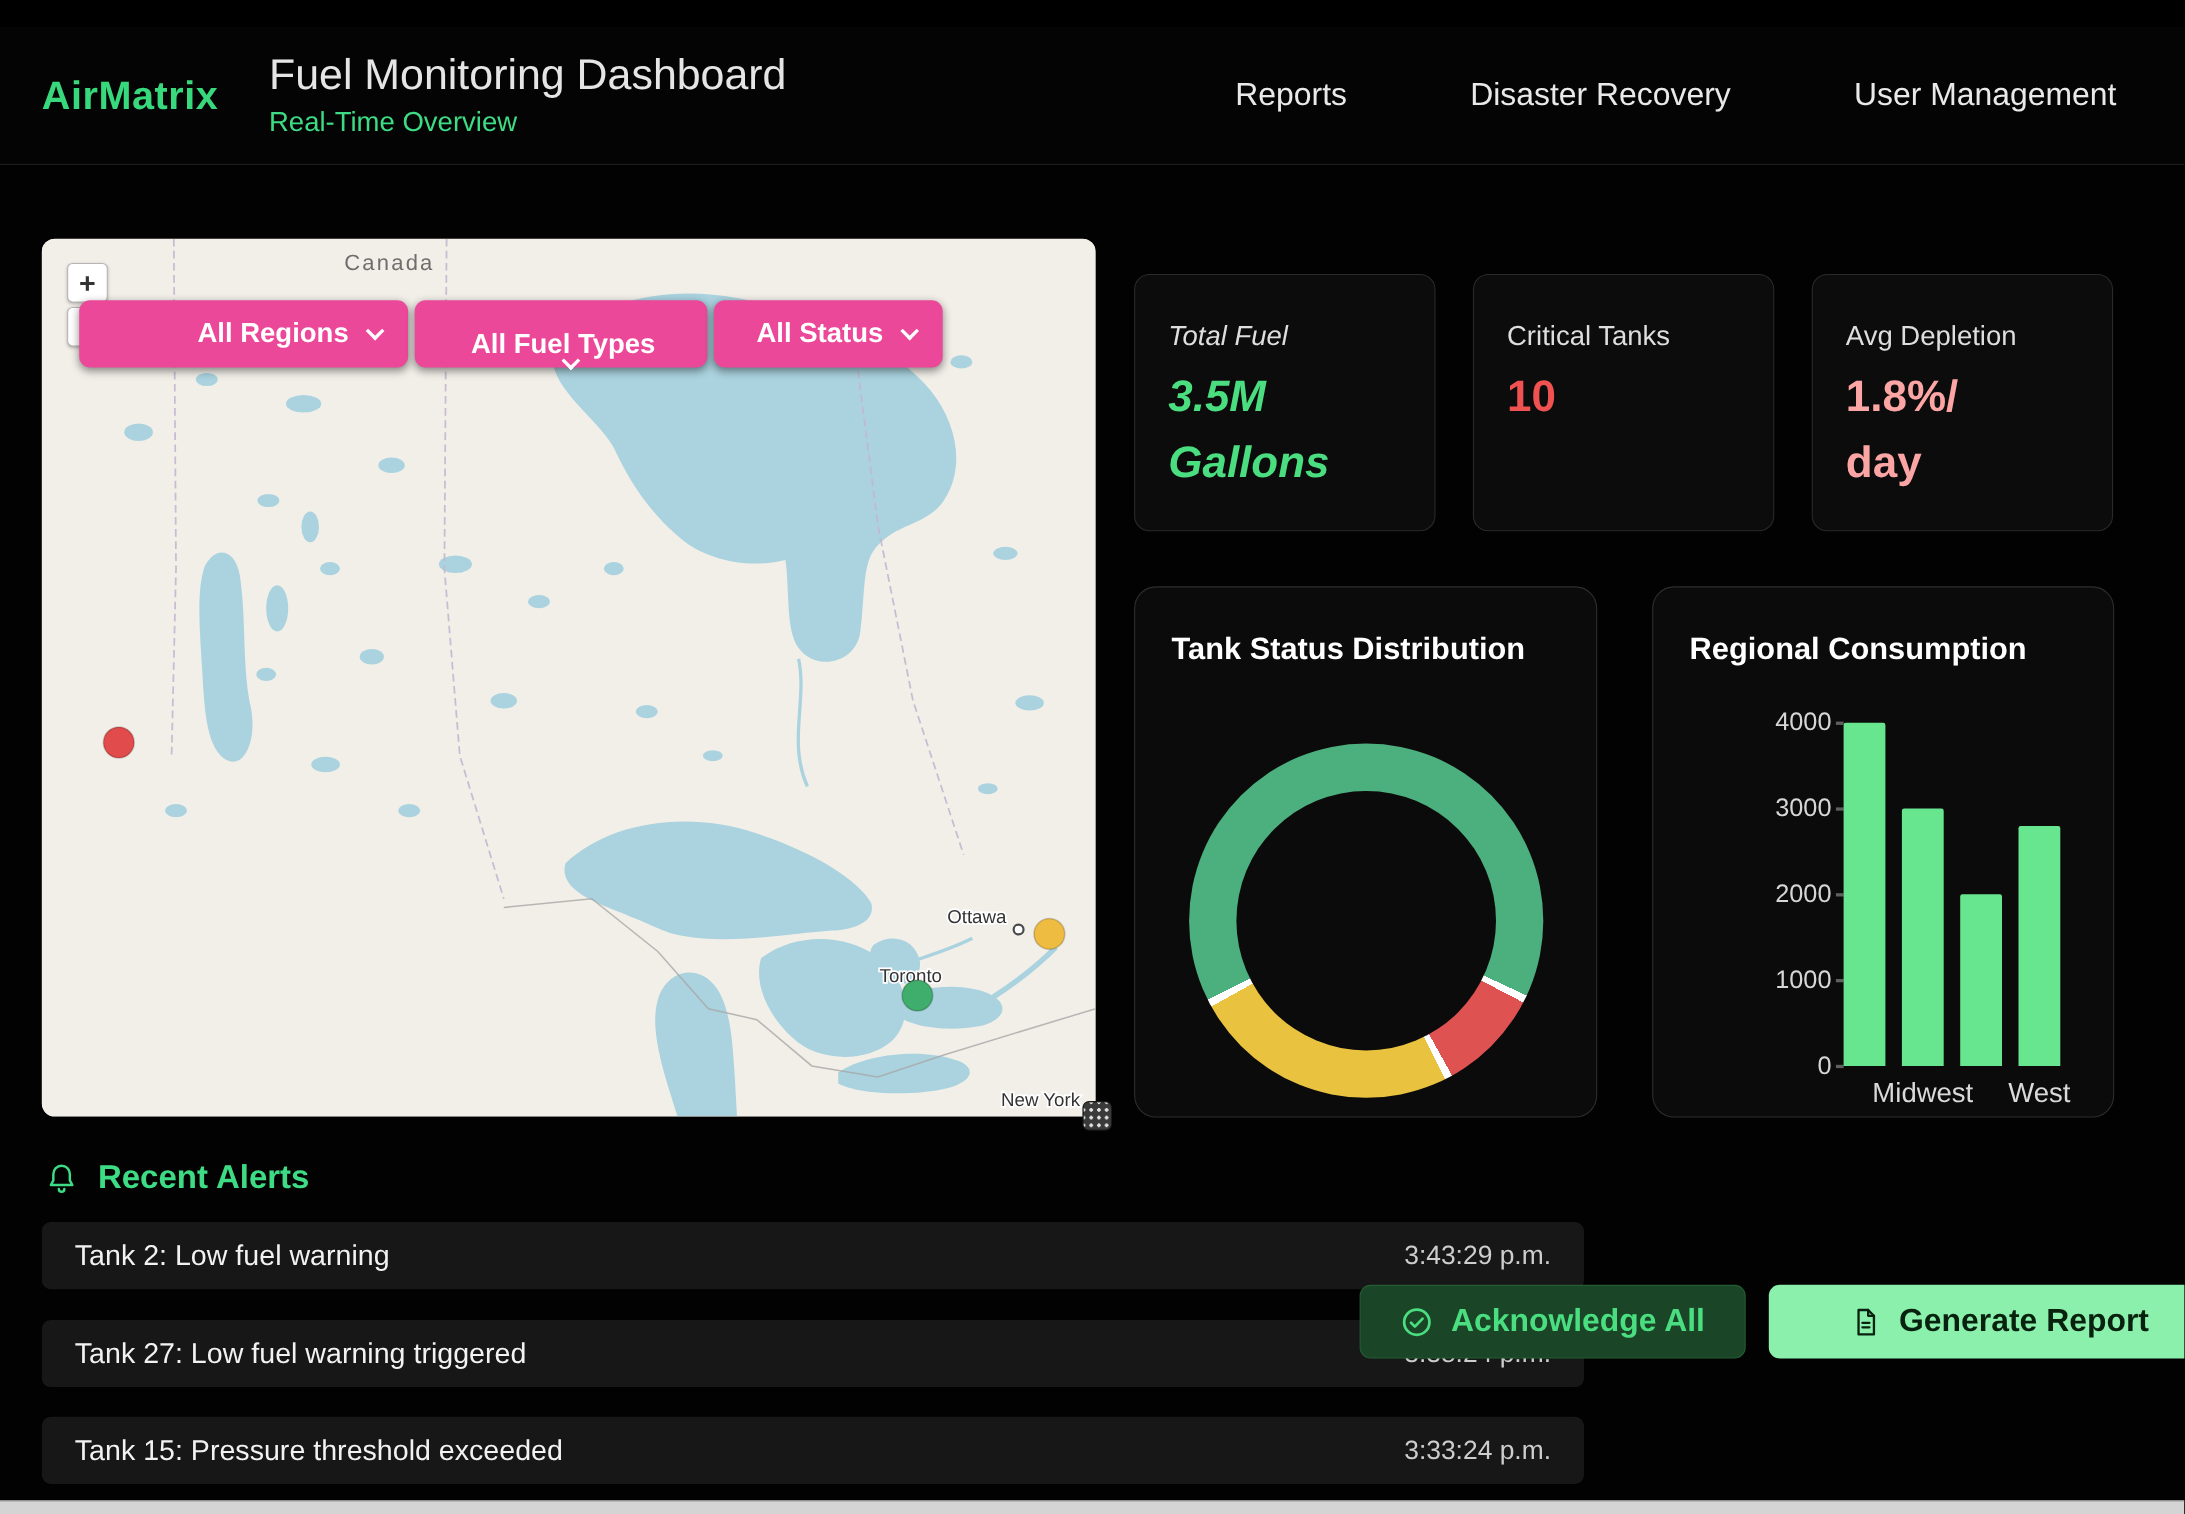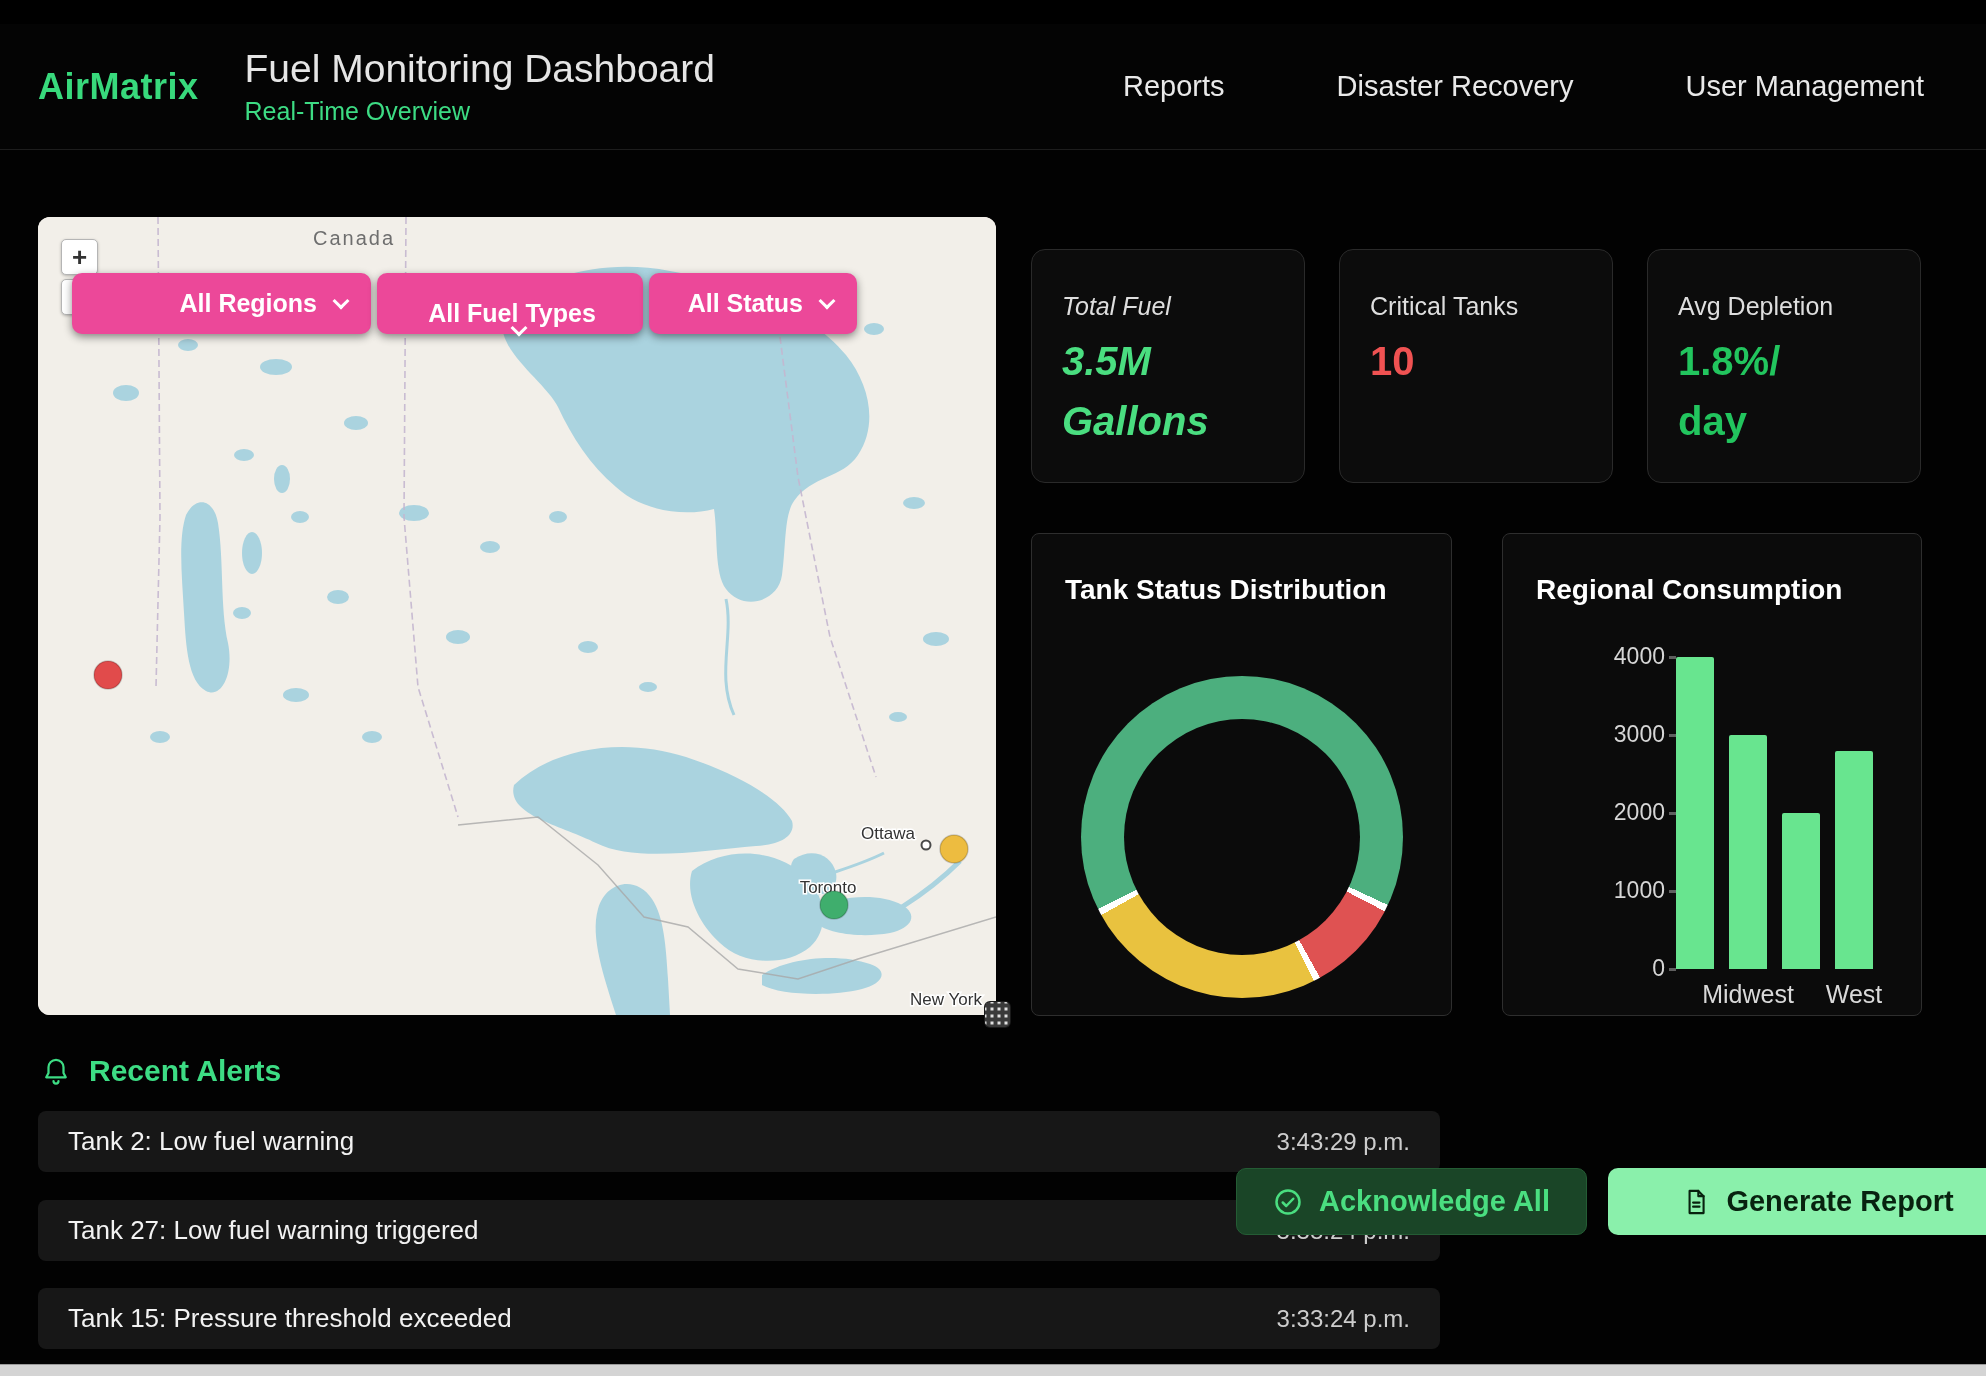--- a/index.html
+++ b/index.html
@@ -36,25 +36,25 @@
   .resize-handle { position:absolute; left:985px; top:978px; width:25px; height:25px; background:#3a3a3a;
                    border-radius:5px; background-image:radial-gradient(#e0e0e0 1.6px, transparent 1.8px);
                    background-size:7px 7px; background-position:3.5px 3.5px; box-shadow:0 0 0 1px #1a1a1a; }
 
   
   .stat-card { position:absolute; top:225px; width:274px; height:234px; background:#0c0c0c;
                border:1px solid #2a2a2a; border-radius:14px; padding:42px 30px 0; }
   .sc0 { left:1031px;font-style:italic; } .sc1 { left:1339px; } .sc2 { left:1647px; }
   .stat-label { font-size:25px; color:#dedede; font-weight:500; }
   .stat-value { margin-top:10px; font-size:40px; font-weight:bold; line-height:1.5; white-space:pre-line; }
-  .v-green { color:#4ade80; } .v-red { color:#f05252; } .v-yellow { color:#22c55e; }
+  .v-green { color:#4ade80; } .v-red { color:#f05252; } .v-yellow { color:#fca5a5; }
 
   
   .panel { position:absolute; top:509px; height:483px; background:#0b0b0b;
-           border:1px solid #2e2e2e; border-radius:8px;padding-left:43px; }
+           border:1px solid #2e2e2e; border-radius:20px;padding-left:43px; }
   .panel-donut { left:1031px; width:421px; }
   .panel-bars { left:1502px; width:420px; }
   .panel-title { position:absolute; left:33px; top:40px; font-size:28px; font-weight:bold; color:#fff; }
 
   .donut { position:absolute; left:49px; top:142px; width:322px; height:322px; border-radius:50%; }
   .donut-hole { position:absolute; left:43px; top:43px; right:43px; bottom:43px;
                 background:#0b0b0b; border-radius:50%; }
 
   .y-label { position:absolute; left:90px; width:72px; text-align:right; font-size:23px; color:#d6d6d6; }
   .tickmark { position:absolute; left:166px; width:7px; height:3px; background:#5f5f5f; }

